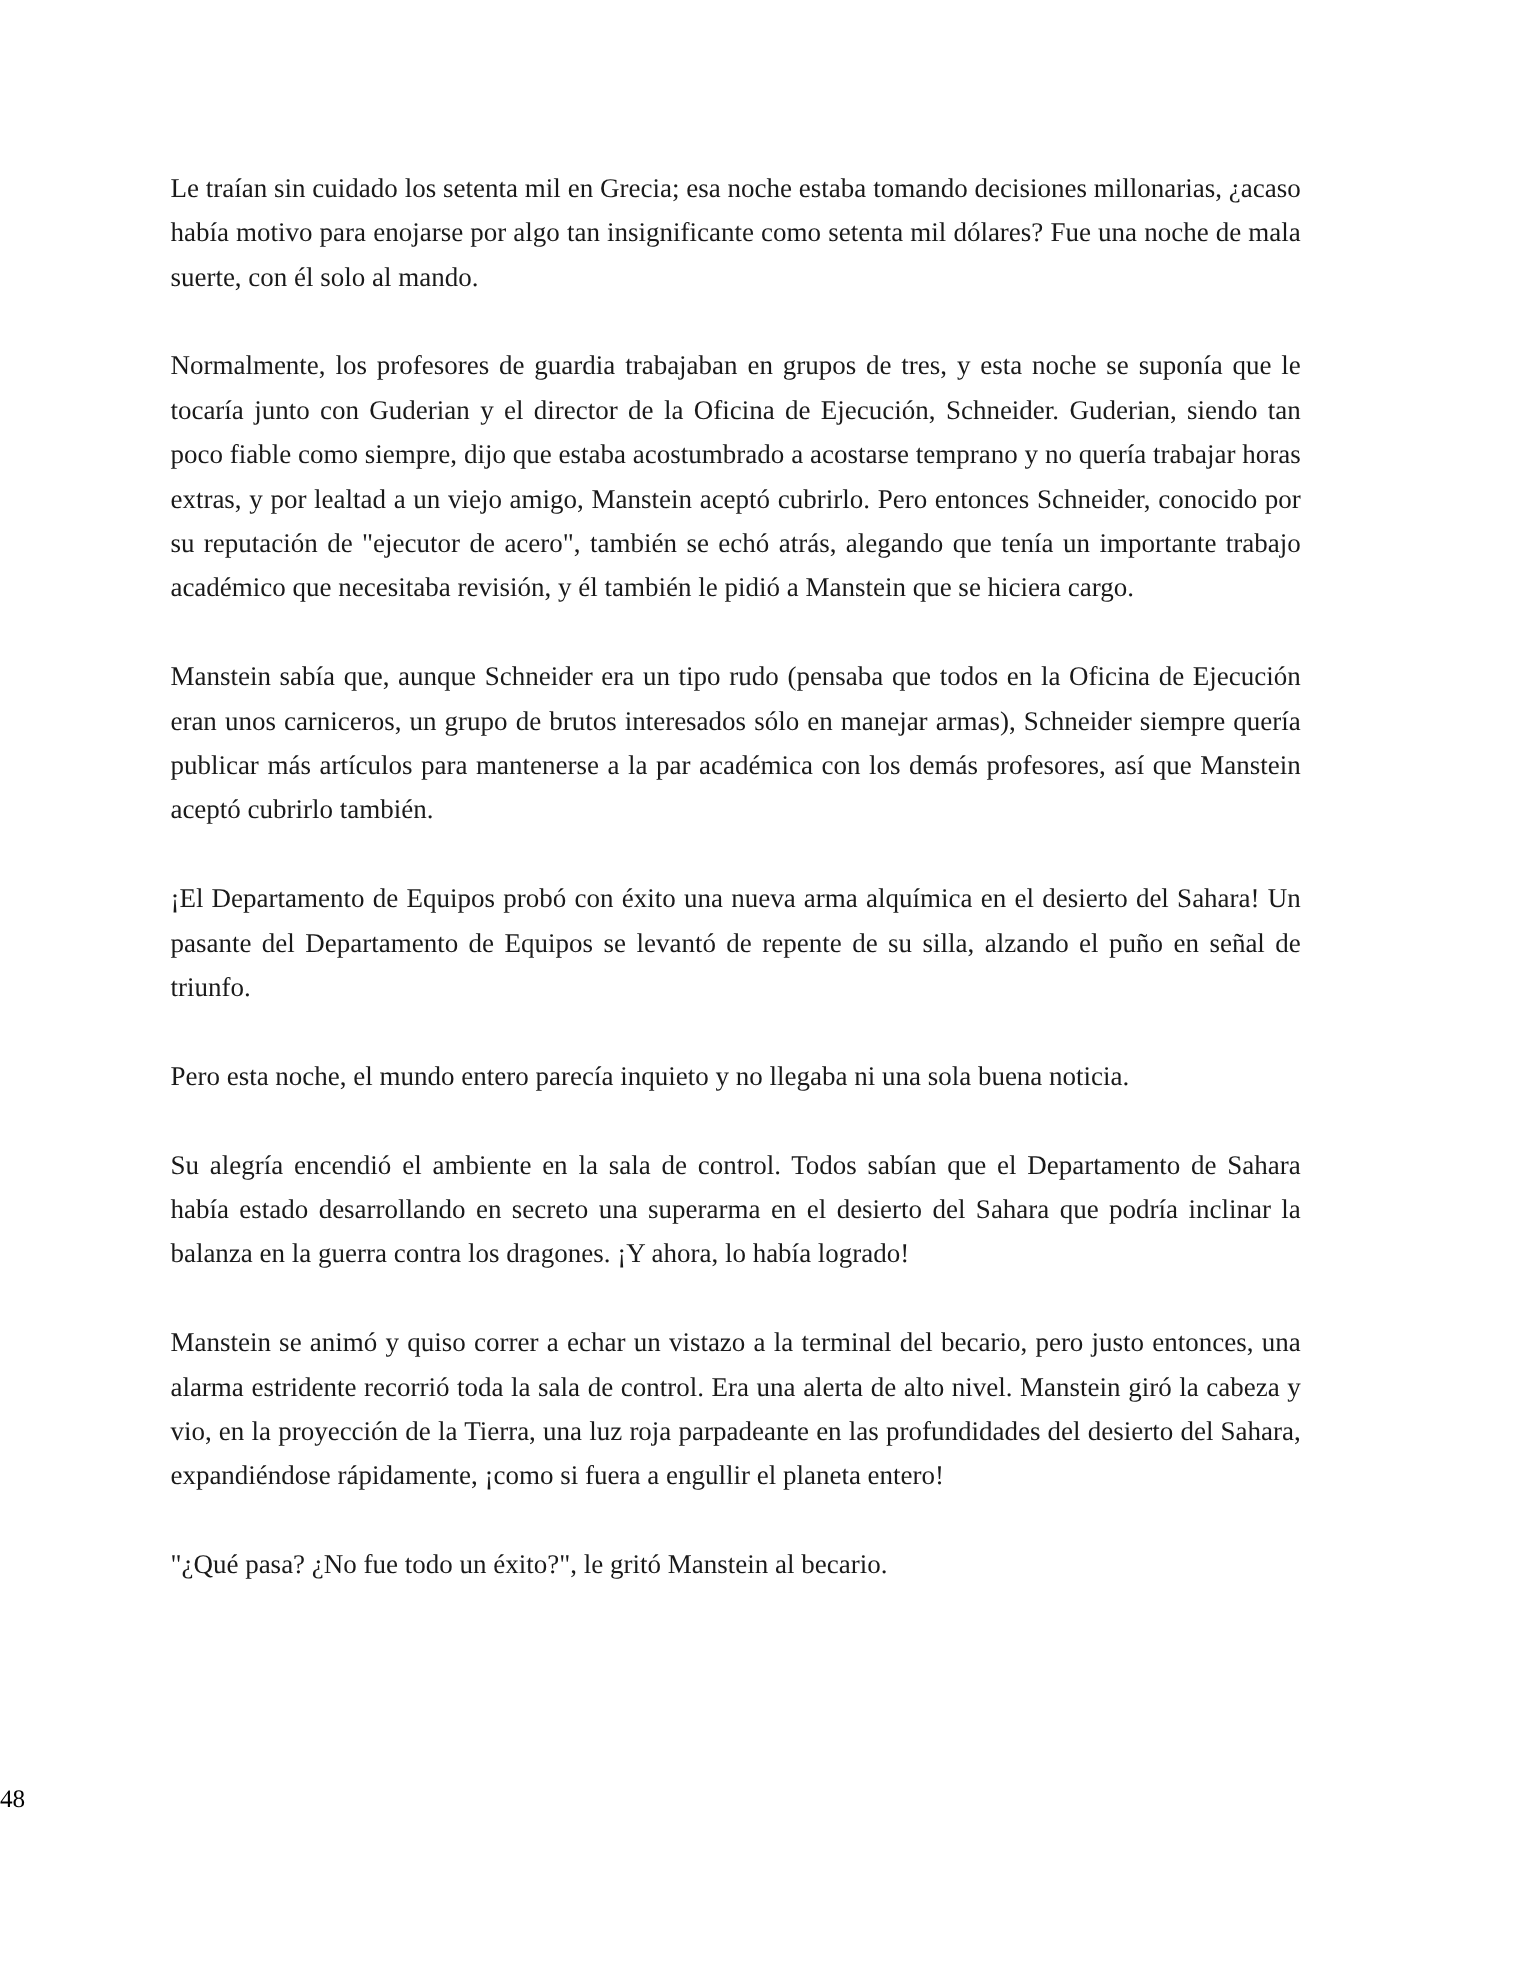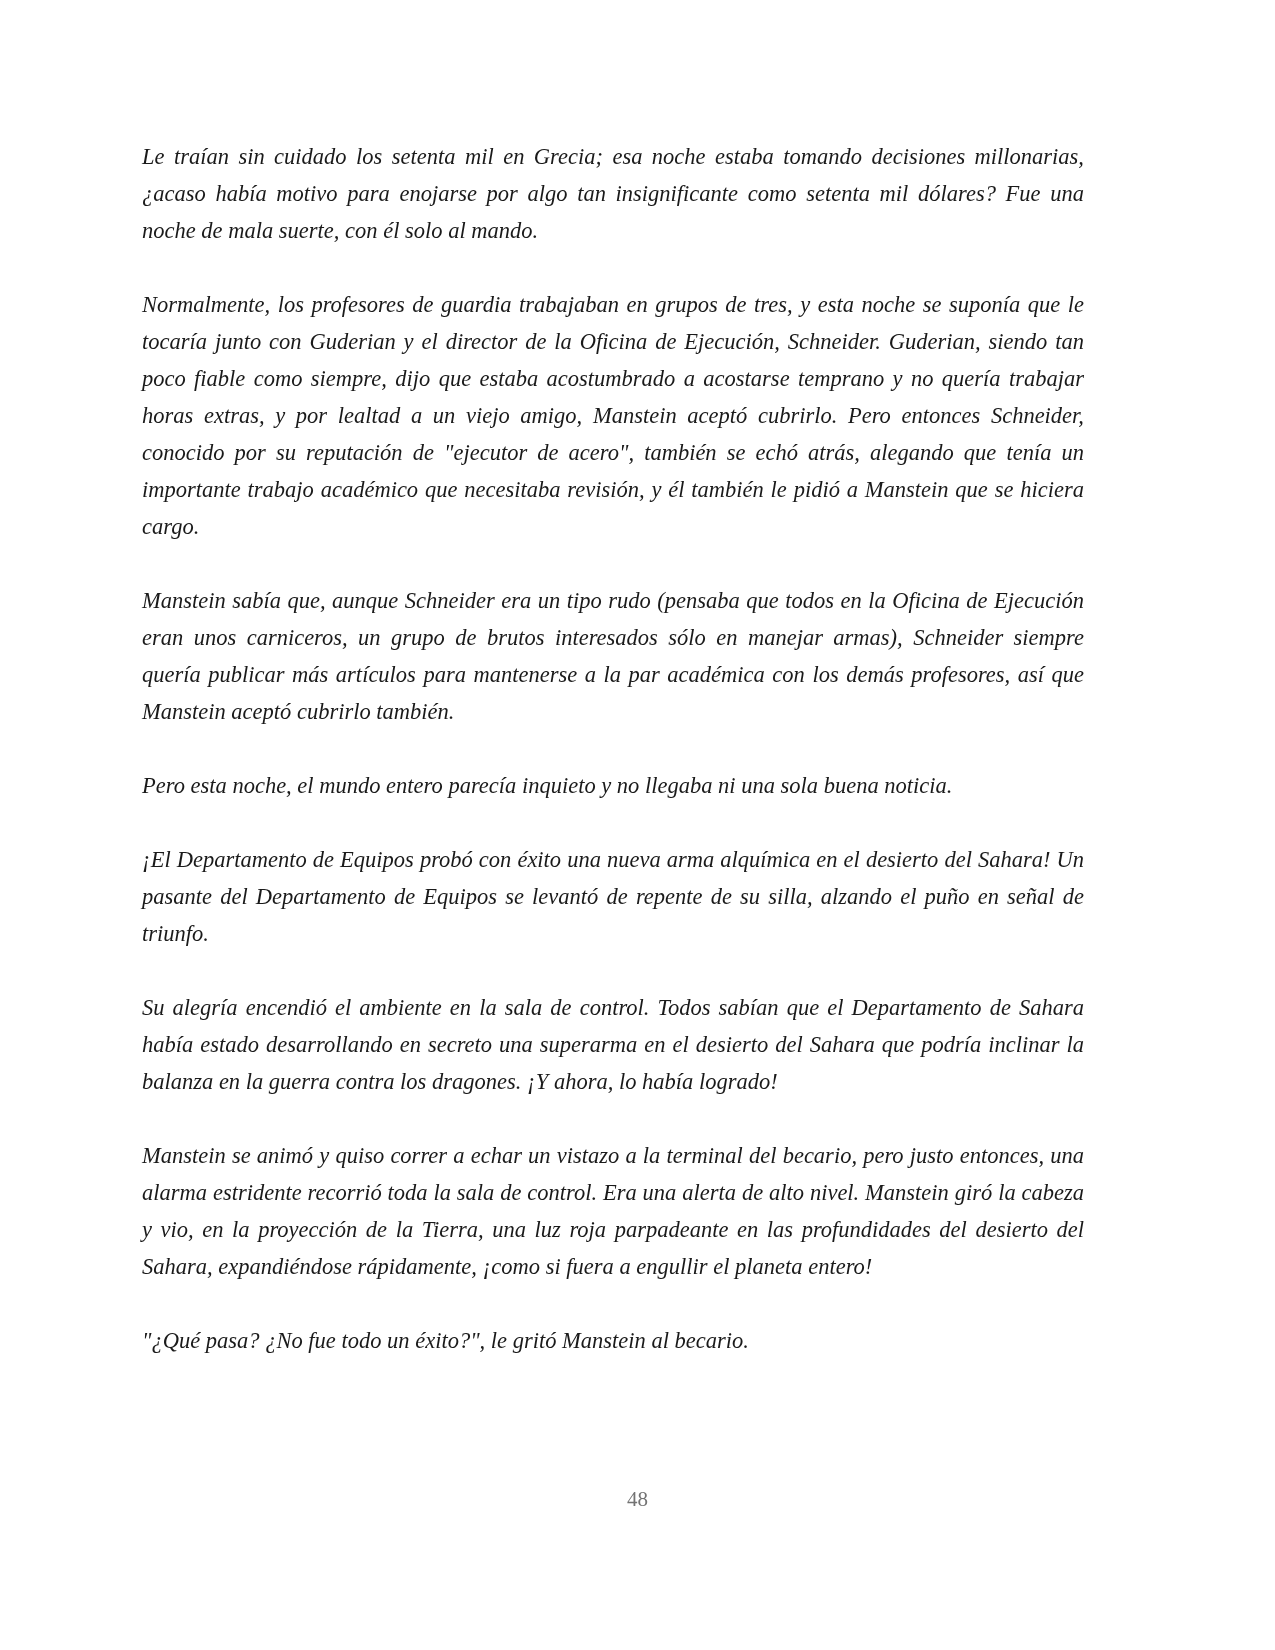--- a/index.html
+++ b/index.html
@@ -22,40 +22,38 @@
     top: 138px;
     left: 142px;
     width: 942px;
   }
   .text-block p {
     margin: 0 0 37px 0;
     font-size: 22.5px;
     line-height: 1.645;
     text-align: justify;
     text-justify: inter-word;
-    font-style: italic;
   }
   .page-number {
     position: absolute;
     bottom: 138px;
     left: 0;
     width: 100%;
-    text-align: center;
     font-size: 21px;
-    color: #737373;
+    color: #000000;
   }
 </style>
 </head>
 <body>
 
 <div class="page">
   <div class="text-block">
     <p>Le traían sin cuidado los setenta mil en Grecia; esa noche estaba tomando decisiones millonarias, ¿acaso había motivo para enojarse por algo tan insignificante como setenta mil dólares? Fue una noche de mala suerte, con él solo al mando.</p>
     <p>Normalmente, los profesores de guardia trabajaban en grupos de tres, y esta noche se suponía que le tocaría junto con Guderian y el director de la Oficina de Ejecución, Schneider. Guderian, siendo tan poco fiable como siempre, dijo que estaba acostumbrado a acostarse temprano y no quería trabajar horas extras, y por lealtad a un viejo amigo, Manstein aceptó cubrirlo. Pero entonces Schneider, conocido por su reputación de "ejecutor de acero", también se echó atrás, alegando que tenía un importante trabajo académico que necesitaba revisión, y él también le pidió a Manstein que se hiciera cargo.</p>
     <p>Manstein sabía que, aunque Schneider era un tipo rudo (pensaba que todos en la Oficina de Ejecución eran unos carniceros, un grupo de brutos interesados sólo en manejar armas), Schneider siempre quería publicar más artículos para mantenerse a la par académica con los demás profesores, así que Manstein aceptó cubrirlo también.</p>
+    <p>¡El Departamento de Equipos probó con éxito una nueva arma alquímica en el desierto del Sahara! Un pasante del Departamento de Equipos se levantó de repente de su silla, alzando el puño en señal de triunfo.</p>
     <p>Pero esta noche, el mundo entero parecía inquieto y no llegaba ni una sola buena noticia.</p>
-    <p>¡El Departamento de Equipos probó con éxito una nueva arma alquímica en el desierto del Sahara! Un pasante del Departamento de Equipos se levantó de repente de su silla, alzando el puño en señal de triunfo.</p>
     <p>Su alegría encendió el ambiente en la sala de control. Todos sabían que el Departamento de Sahara había estado desarrollando en secreto una superarma en el desierto del Sahara que podría inclinar la balanza en la guerra contra los dragones. ¡Y ahora, lo había logrado!</p>
     <p>Manstein se animó y quiso correr a echar un vistazo a la terminal del becario, pero justo entonces, una alarma estridente recorrió toda la sala de control. Era una alerta de alto nivel. Manstein giró la cabeza y vio, en la proyección de la Tierra, una luz roja parpadeante en las profundidades del desierto del Sahara, expandiéndose rápidamente, ¡como si fuera a engullir el planeta entero!</p>
     <p>"¿Qué pasa? ¿No fue todo un éxito?", le gritó Manstein al becario.</p>
   </div>
   <div class="page-number">48</div>
 </div>
 
 </body></html>

